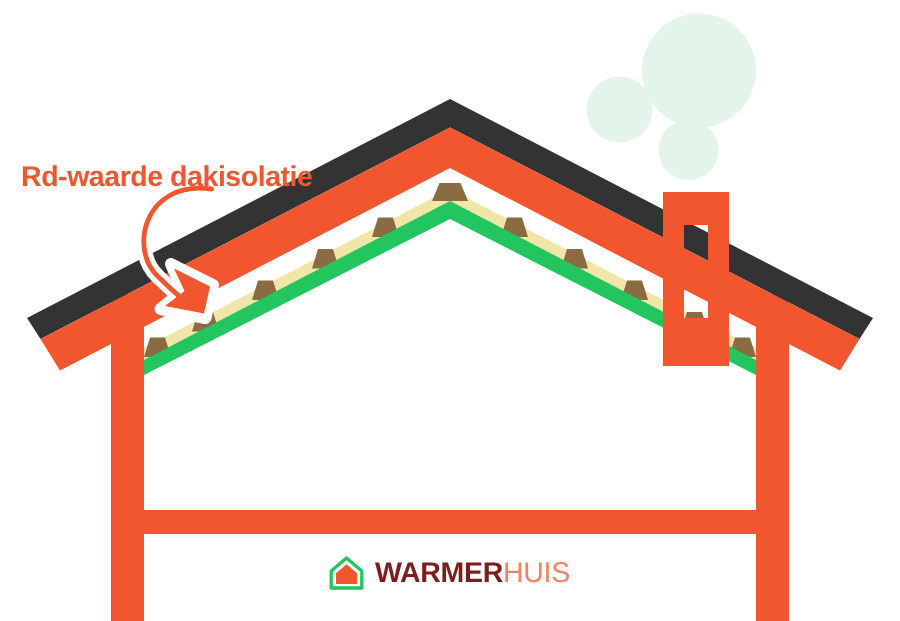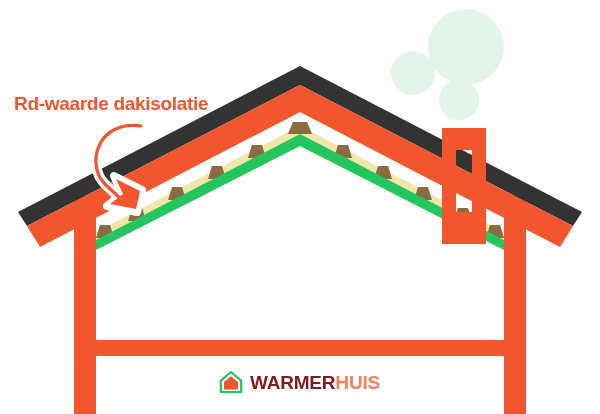--- a/index.html
+++ b/index.html
@@ -17,21 +17,21 @@
   #scene {
     position: absolute;
     left: 0;
     top: 0;
     width: 600px;
     height: 414px;
   }
   .headline {
     position: absolute;
     left: 14px;
-    top: 94px;
+    top: 109px;
     font-family: "Liberation Sans", sans-serif;
     font-size: 19px;
     font-weight: bold;
     letter-spacing: -0.3px;
     color: #F1562F;
     white-space: nowrap;
     line-height: 1;
   }
   .logo {
     position: absolute;
@@ -51,21 +51,21 @@
     font-size: 19px;
     letter-spacing: -0.2px;
     line-height: 1;
     white-space: nowrap;
   }
   .logo-warmer {
     font-weight: bold;
     color: #7f1d1d;
   }
   .logo-huis {
-    font-weight: bold;
+    font-weight: normal;
     color: #F58160;
   }
 </style>
 </head>
 <body>
 
 <svg id="scene" viewBox="0 0 600 414" width="600" height="414">
 
   <g>
     <circle cx="466" cy="47" r="38" fill="#E3F4EA"></circle>

